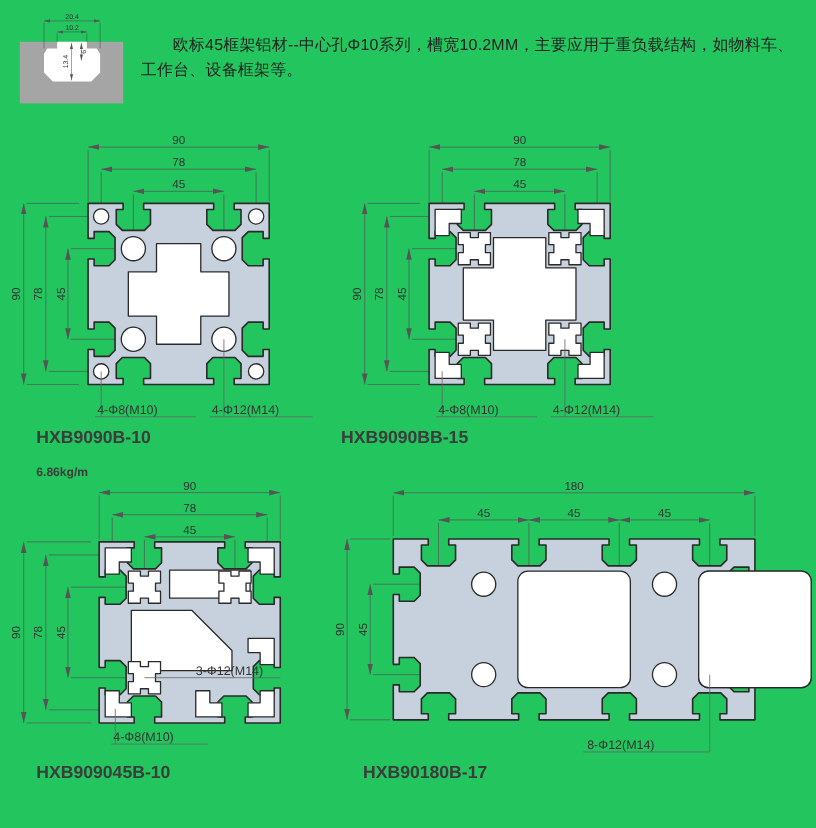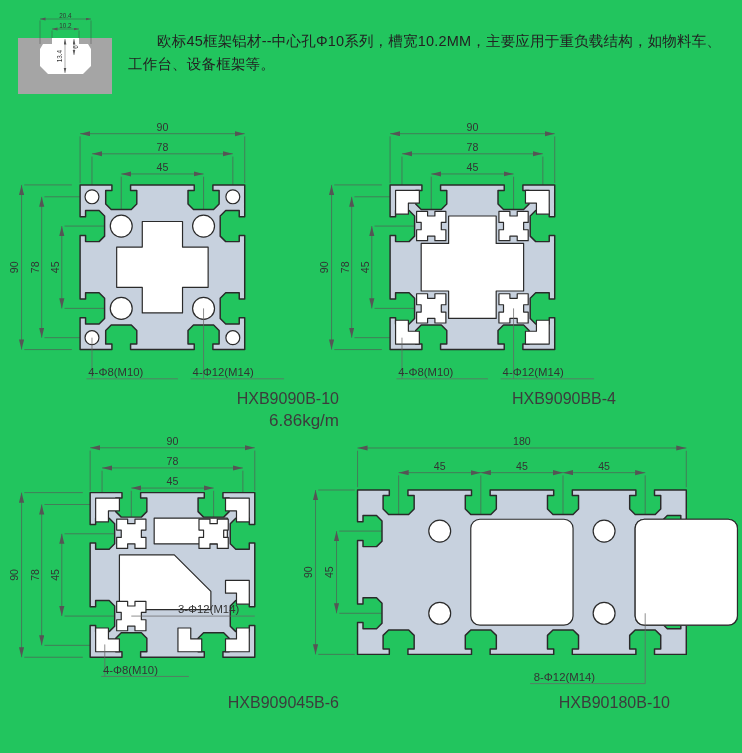--- a/index.html
+++ b/index.html
@@ -9,23 +9,23 @@
         line-height:23px;color:#222;text-indent:2em;letter-spacing:0.2px;}
   svg{position:absolute;overflow:visible;}
   .outline{fill:var(--profile_fill);stroke:var(--outline);stroke-width:0.8;stroke-linejoin:round;}
   .cav{fill:#ffffff;stroke:var(--outline);stroke-width:0.65;stroke-linejoin:round;}
   .dim line{stroke:var(--dim);stroke-width:0.35;fill:none;}
   .lead line{stroke:#666;stroke-width:0.4;fill:none;}
   .thin line{stroke:#444;stroke-width:0.45;fill:none;}
   .dimt{font-size:5.8px;fill:#333;}
   .callt{font-size:6.2px;fill:#333;}
   .tht{font-size:6.3px;fill:#333;}
-  .plabel{position:absolute;text-align:right;color:#3c3c3c;}
+  .plabel{position:absolute;text-align:left;color:#3c3c3c;font-weight:bold;}
   .model{font-size:16px;}
-  .weight{font-size:17px;margin-top:3px;}
+  .weight{font-size:11px;margin-top:16px;}
 </style>
 </head>
 <body>
 
 <div id="page">
 
   <svg width="0" height="0">
     <defs>
       <marker id="ar" markerUnits="userSpaceOnUse" markerWidth="6" markerHeight="4" refX="5.5" refY="1.5" orient="auto-start-reverse">
         <path d="M0,0.1L5.5,1.5L0,2.9Z" fill="#555"></path>
@@ -151,21 +151,21 @@
     <g class="lead">
       <line x1="47" y1="120" x2="47" y2="142.5"></line>
         <line x1="44" y1="142.5" x2="94" y2="142.5"></line>
       <line x1="108" y1="104" x2="108" y2="142.5"></line>
         <line x1="101" y1="142.5" x2="152" y2="142.5"></line>
     </g>
     <text class="callt" x="45" y="141">4-Φ8(M10)</text>
     <text class="callt" x="102" y="141">4-Φ12(M14)</text>
   </svg>
   <div class="plabel" style="left:310px;top:390px;width:306px">
-    <div class="model">HXB9090BB-4</div>
+    <div class="model">HXB9090BB-15</div>
   </div>
 
   <svg style="left:6px;top:432px" width="300" height="295" viewBox="0 0 164 161">
     <g class="dim">
       <line x1="46" y1="8.5" x2="136" y2="8.5" marker-start="url(#ar)" marker-end="url(#ar)"></line>
       <line x1="46" y1="10" x2="46" y2="32"></line>
         <line x1="136" y1="10" x2="136" y2="32"></line>
       <line x1="52.5" y1="19.5" x2="129.5" y2="19.5" marker-start="url(#ar)" marker-end="url(#ar)"></line>
       <line x1="52.5" y1="21" x2="52.5" y2="39.5"></line>
         <line x1="129.5" y1="21" x2="129.5" y2="39.5"></line>
@@ -204,21 +204,21 @@
     </g>
     <g class="lead">
       <line x1="68.5" y1="100.5" x2="136" y2="100.5"></line>
       <line x1="54" y1="116" x2="54" y2="133.5"></line>
         <line x1="52" y1="133.5" x2="100" y2="133.5"></line>
     </g>
     <text class="callt" x="94" y="99">3-Φ12(M14)</text>
     <text class="callt" x="53" y="132">4-Φ8(M10)</text>
   </svg>
   <div class="plabel" style="left:33px;top:694px;width:306px">
-    <div class="model">HXB909045B-6</div>
+    <div class="model">HXB909045B-10</div>
   </div>
 
   <svg style="left:300px;top:432px" width="442" height="295" viewBox="0 0 242 161">
     <g class="dim">
       <line x1="31.5" y1="8.5" x2="211.5" y2="8.5" marker-start="url(#ar)" marker-end="url(#ar)"></line>
       <line x1="31.5" y1="10" x2="31.5" y2="30"></line>
         <line x1="211.5" y1="10" x2="211.5" y2="30"></line>
       <line x1="54" y1="22" x2="99" y2="22" marker-start="url(#ar)" marker-end="url(#ar)"></line>
       <line x1="99" y1="22" x2="144" y2="22" marker-start="url(#ar)" marker-end="url(#ar)"></line>
       <line x1="144" y1="22" x2="189" y2="22" marker-start="url(#ar)" marker-end="url(#ar)"></line>
@@ -253,16 +253,16 @@
       <circle class="cav" cx="225" cy="67.5" r="6"></circle>
         <circle class="cav" cx="315" cy="67.5" r="6"></circle>
     </g>
     <g class="lead">
       <line x1="189" y1="99" x2="189" y2="137.5"></line>
         <line x1="126" y1="137.5" x2="189" y2="137.5"></line>
     </g>
     <text class="callt" x="128" y="136">8-Φ12(M14)</text>
   </svg>
   <div class="plabel" style="left:330px;top:694px;width:340px">
-    <div class="model">HXB90180B-10</div>
+    <div class="model">HXB90180B-17</div>
   </div>
 
 </div>
 
 </body></html>

